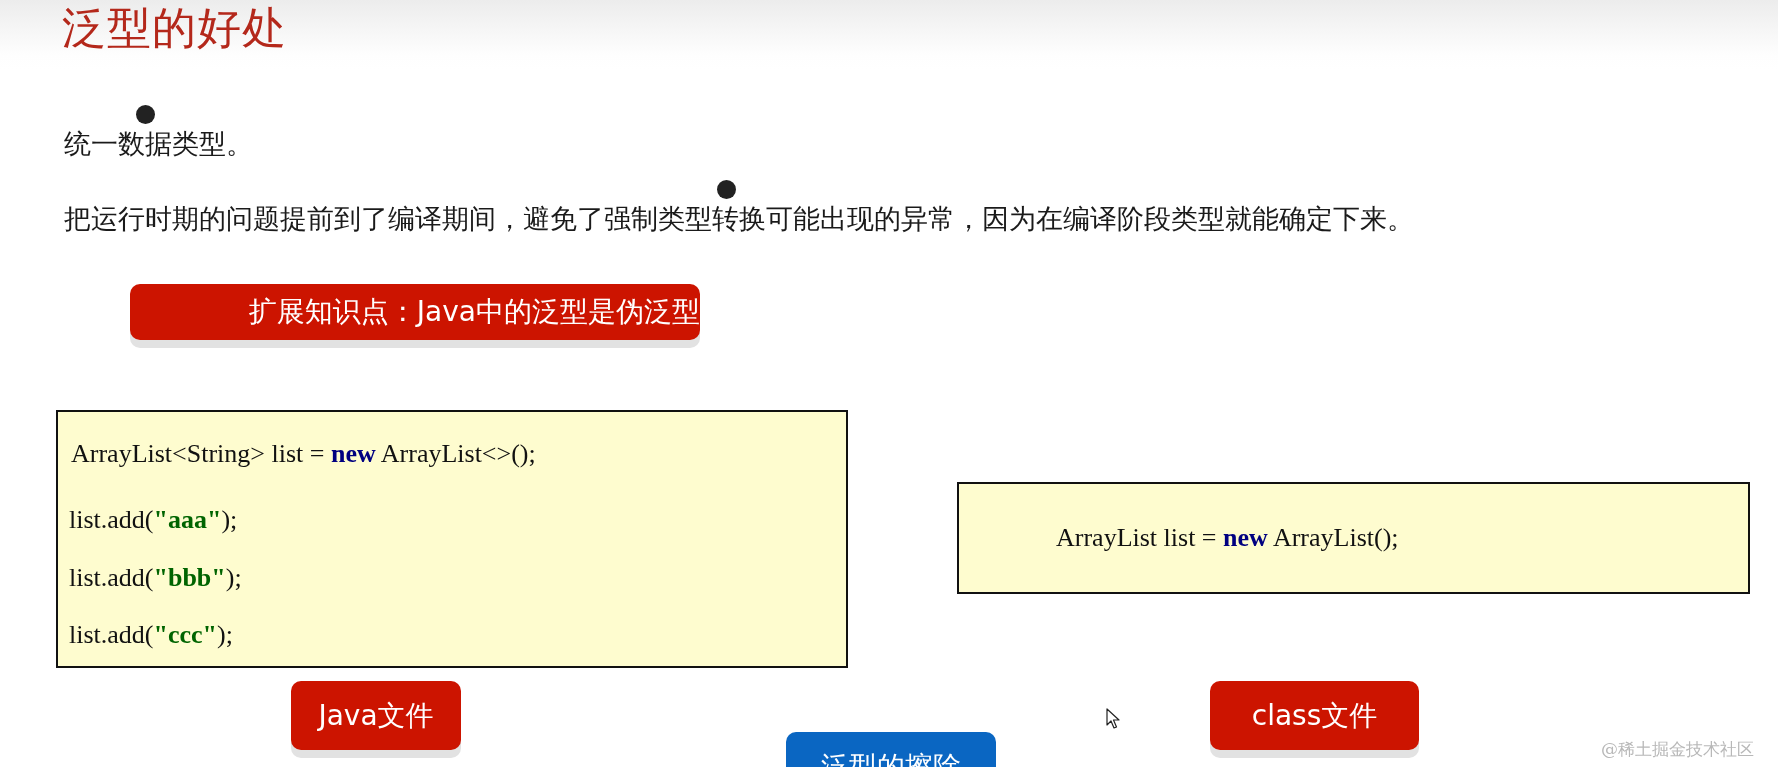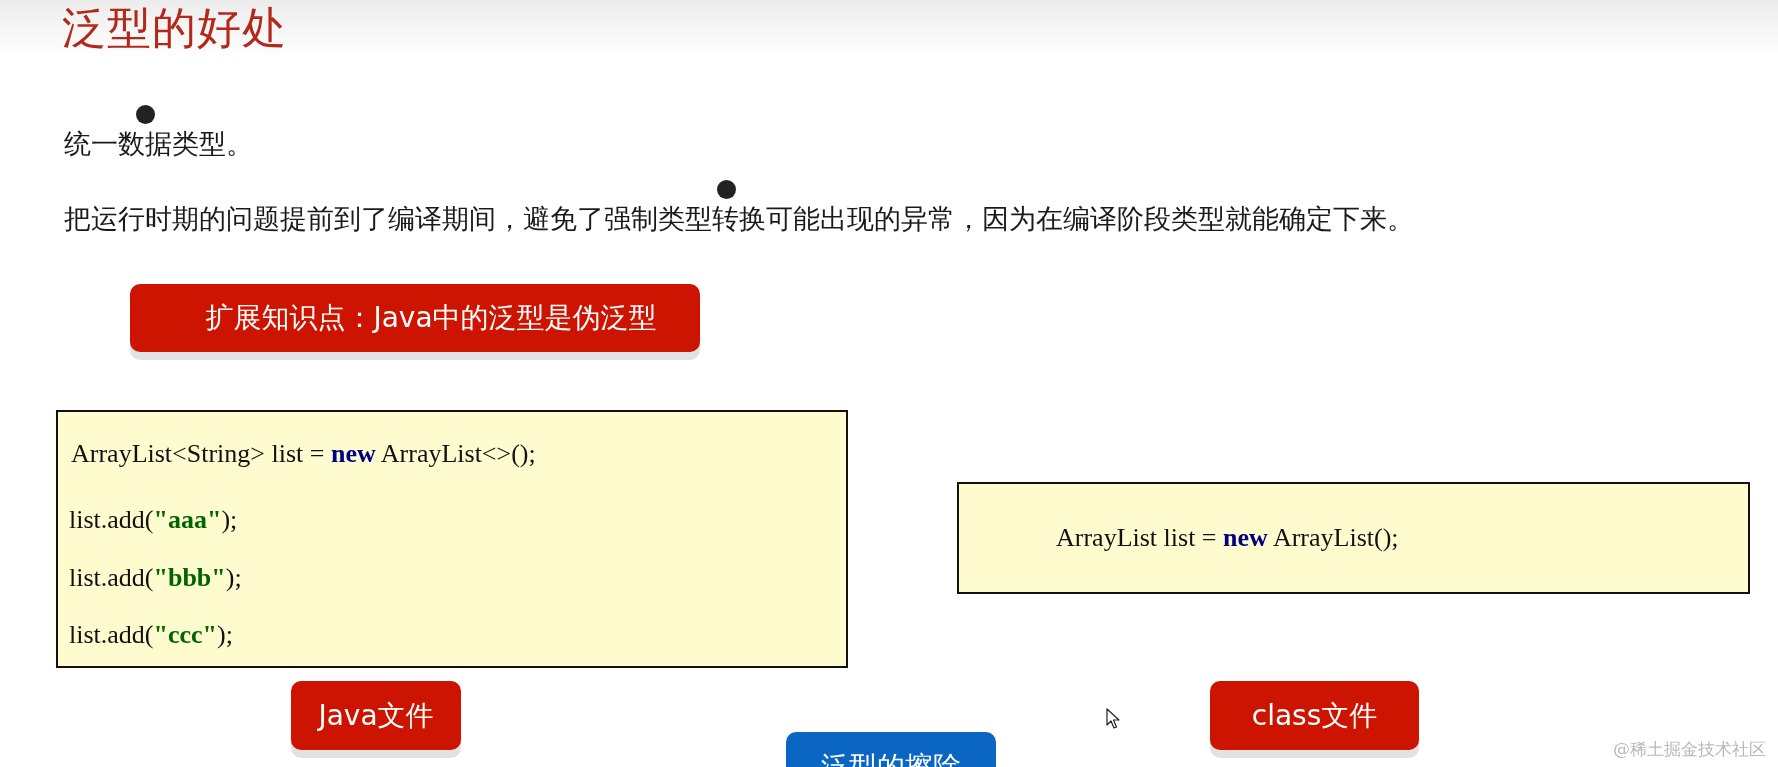--- a/index.html
+++ b/index.html
@@ -51,23 +51,23 @@
       align-items: center;
       justify-content: center;
       box-shadow: 0 8px 0 #e2e2e2;
       cursor: pointer;
     }
     .pill-red { background: #cc1400; }
     .pill-blue { background: #0a66c2; margin-top: 48px; }
 
     .ext-pill {
       left: 130px; top: 284px;
-      width: 570px; height: 68px;
+      width: 570px; height: 56px;
       font-size: 28px;
-      justify-content: center;
+      justify-content: flex-end;
       padding-left: 32px;
       box-sizing: border-box;
     }
 
     .code-box {
       position: absolute;
       background: #fefccf;
       border: 2px solid #111111;
       box-sizing: border-box;
       font-family: Liberation Serif, serif;
@@ -96,21 +96,21 @@
     .btn-erase { left: 786px; top: 684px; width: 210px; height: 69px; font-size: 28px; }
     .btn-class { left: 1162px; top: 681px; width: 209px; height: 69px; font-size: 28px; margin-left: 48px; }
 
     .cursor {
       position: absolute;
       left: 1106px; top: 708px;
       width: 16px; height: 22px;
     }
     .watermark {
       position: absolute;
-      right: 12px; top: 738px;
+      right: 24px; top: 738px;
       font-size: 17px;
       color: #b8b8b8;
       font-family: "DejaVu Serif", "Liberation Serif", serif;
     }
   </style>
 </head>
 <body>
 
 <div class="slide">
 

